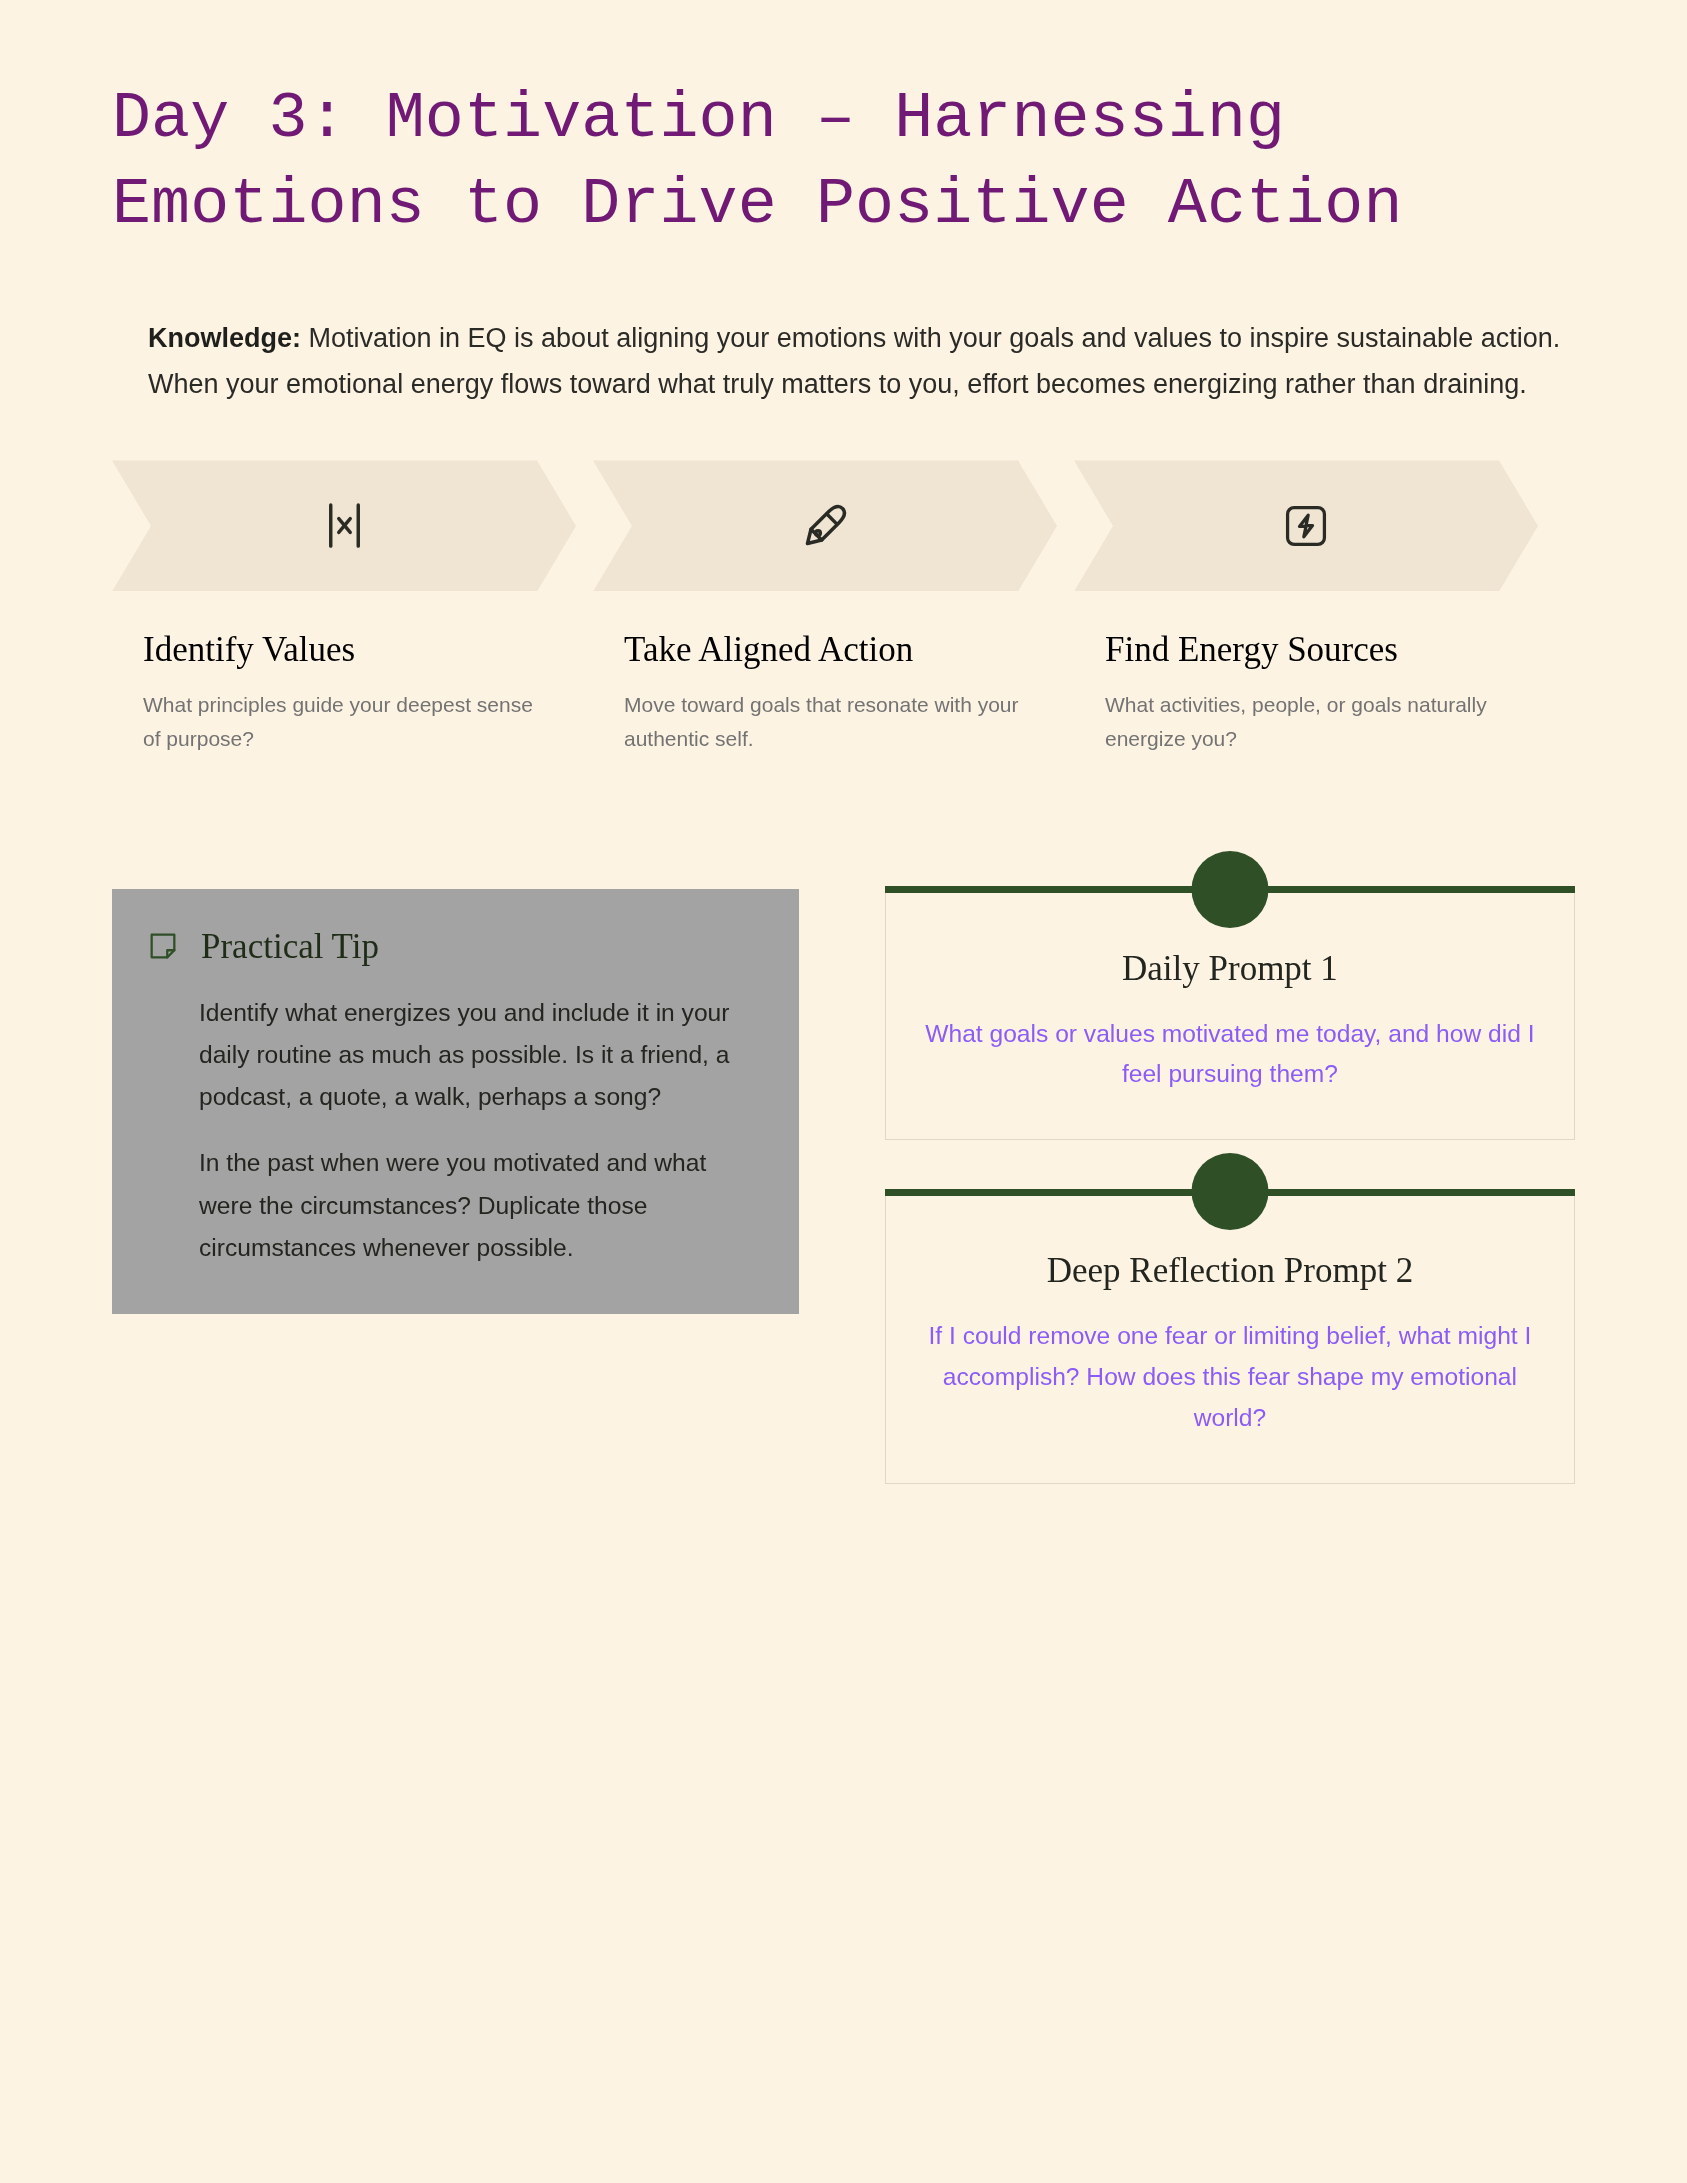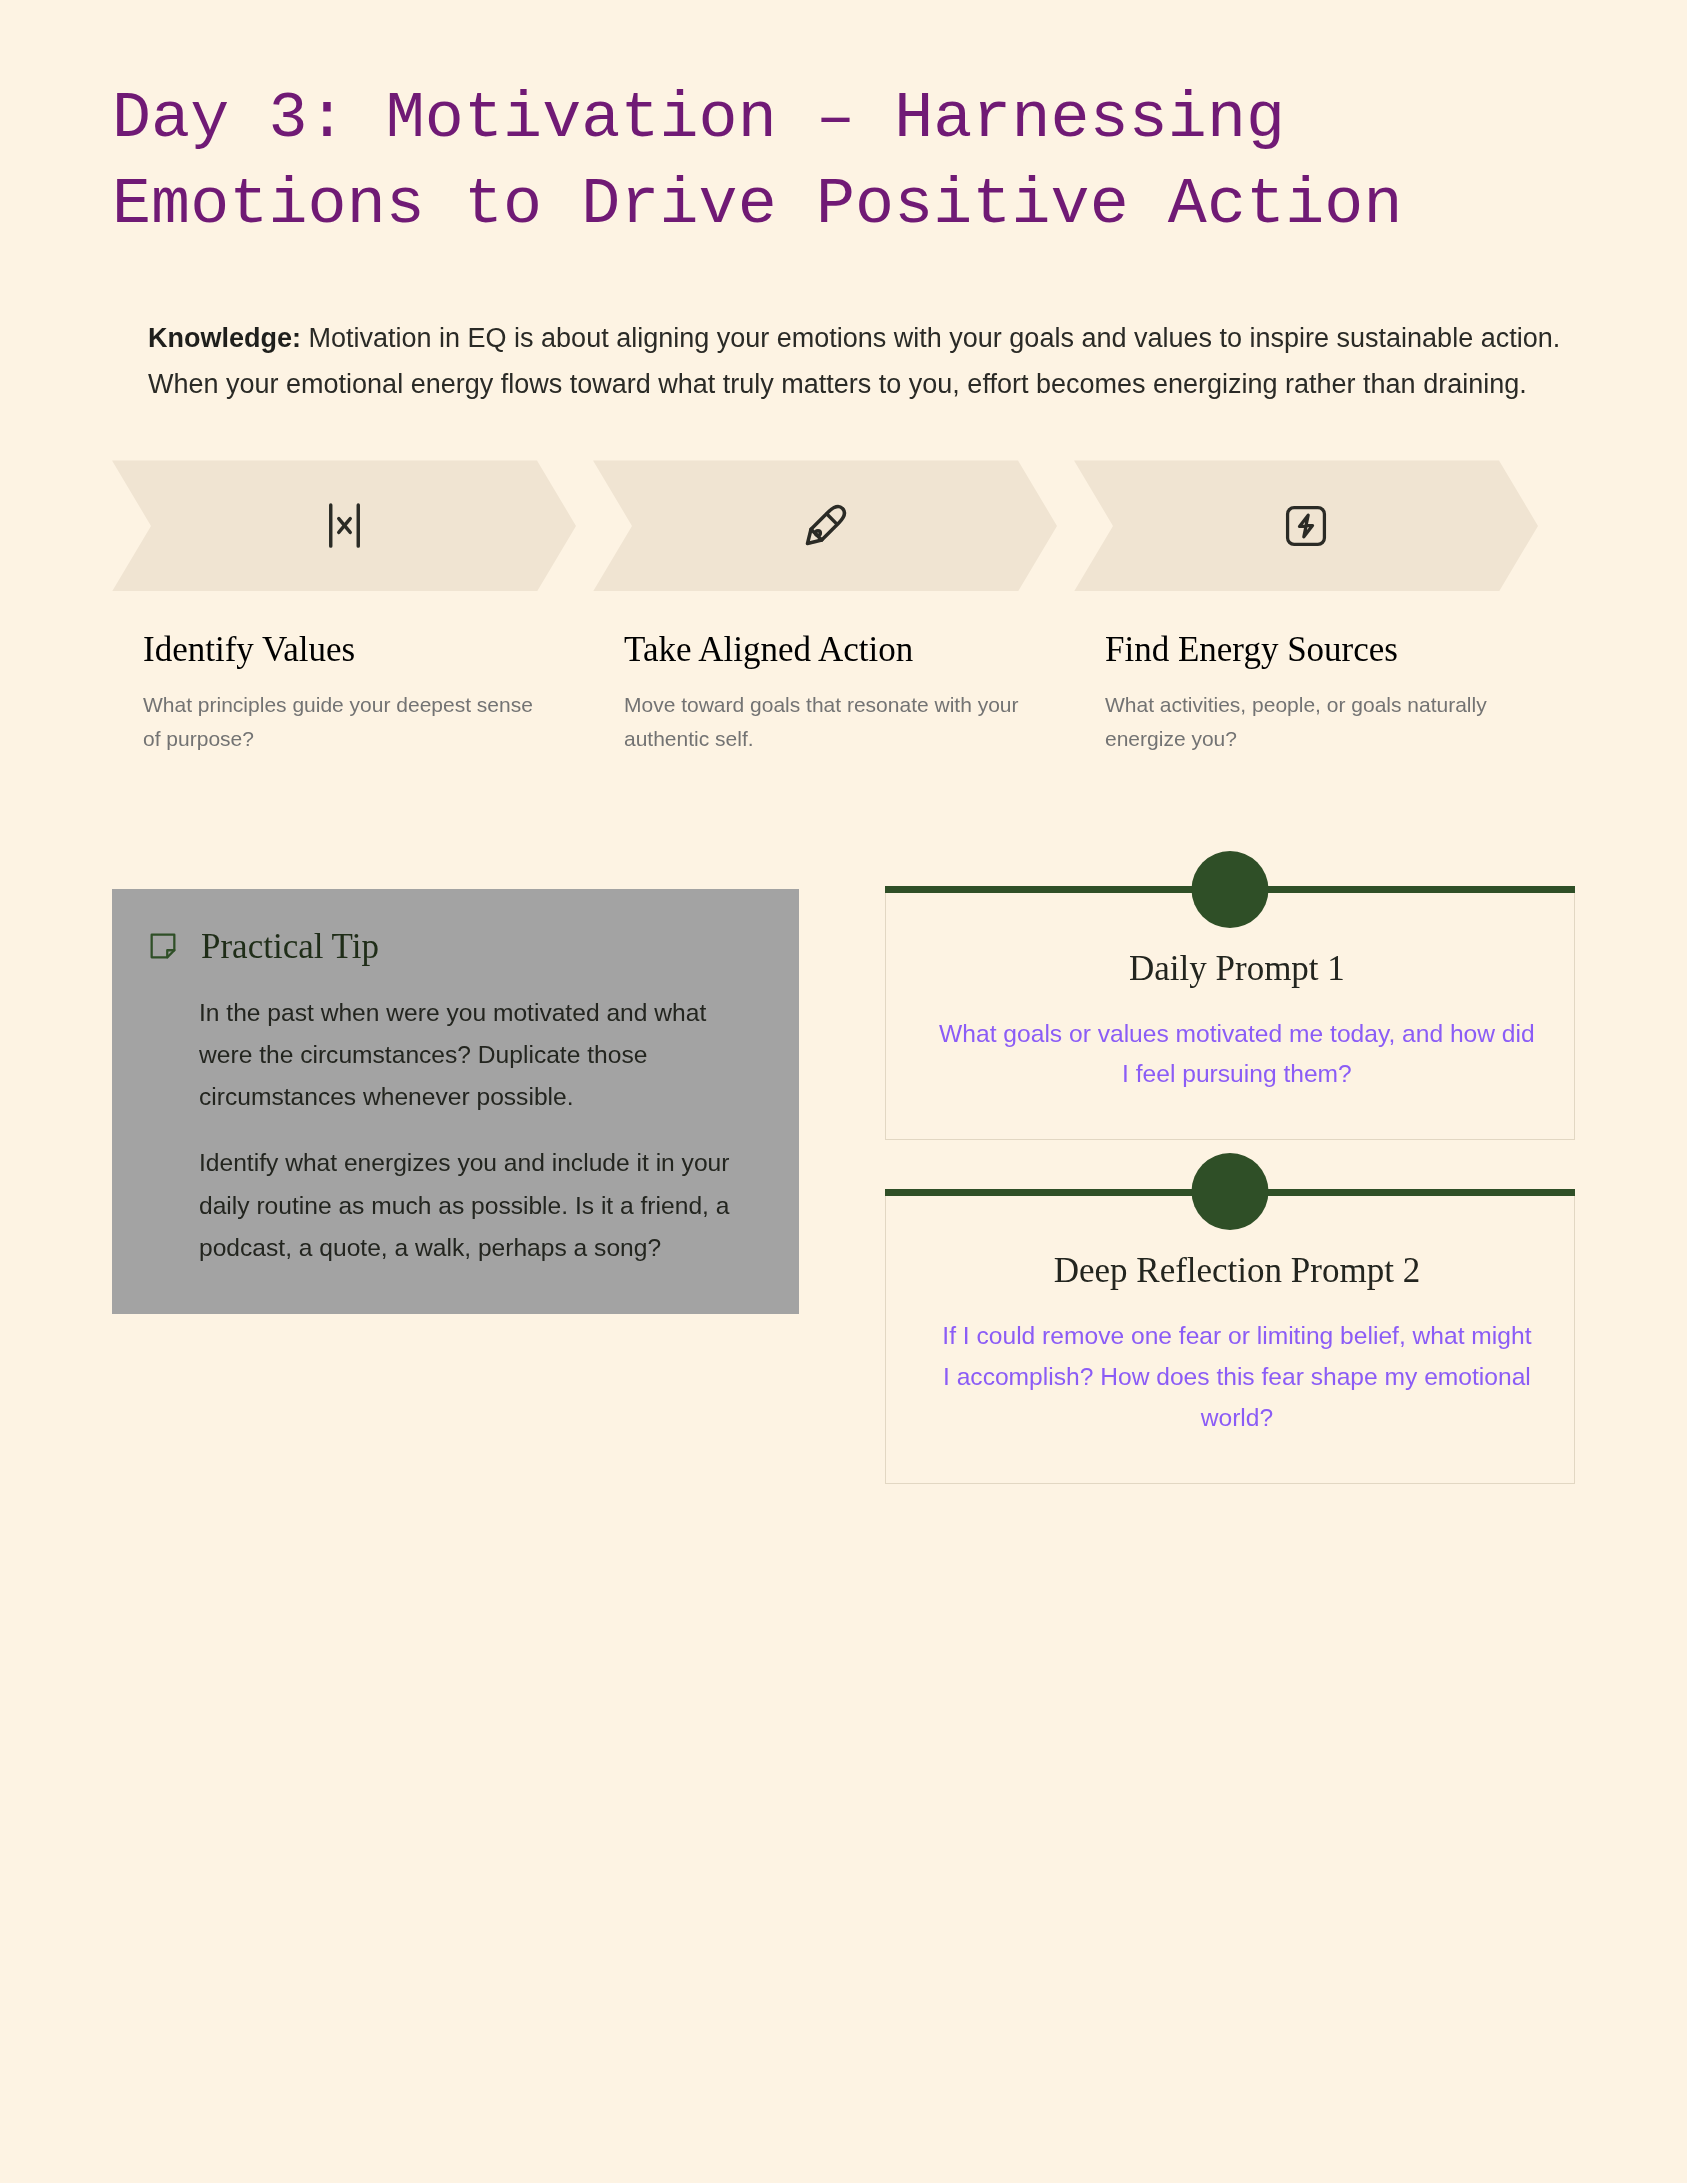--- a/index.html
+++ b/index.html
@@ -130,21 +130,21 @@
   
   .prompts {
     margin-left: 86px;
     width: 696px;
   }
   .prompt-card {
     position: relative;
     border: 1.4px solid #e2d7c3;
     background: #fdf3e3;
     box-sizing: border-box;
-    padding: 59px 39px 44px 53px;
+    padding: 59px 39px 44px 39px;
     text-align: center;
     margin-top: 51px;
   }
   .prompt-card:first-child { margin-top: 0; }
   .prompt-bar {
     position: absolute;
     top: -3.5px;
     left: -0.7px;
     right: -0.7px;
     height: 7px;
@@ -234,22 +234,22 @@
       <div class="tip-head">
         <span>
           <svg width="34" height="34" viewBox="0 0 24 24" fill="none" stroke="#2f4f27" stroke-width="1.6" stroke-linecap="round" stroke-linejoin="round">
             <path d="M4 4h16v11l-5 5H4z"></path>
             <path d="M20 15h-5v5"></path>
           </svg>
         </span>
         <span class="tip-head-label">Practical Tip</span>
       </div>
       <div class="tip-body">
+        <p>Identify what energizes you and include it in your daily routine as much as possible. Is it a friend, a podcast, a quote, a walk, perhaps a song?</p>
         <p>In the past when were you motivated and what were the circumstances? Duplicate those circumstances whenever possible.</p>
-        <p>Identify what energizes you and include it in your daily routine as much as possible. Is it a friend, a podcast, a quote, a walk, perhaps a song?</p>
       </div>
     </div>
 
     <div class="prompts">
 
       <div class="prompt-card">
         <div class="prompt-bar"></div>
         <div class="prompt-dot"></div>
         <h2 class="prompt-title">Daily Prompt 1</h2>
         <p class="prompt-text">What goals or values motivated me today, and how did I feel pursuing them?</p>

